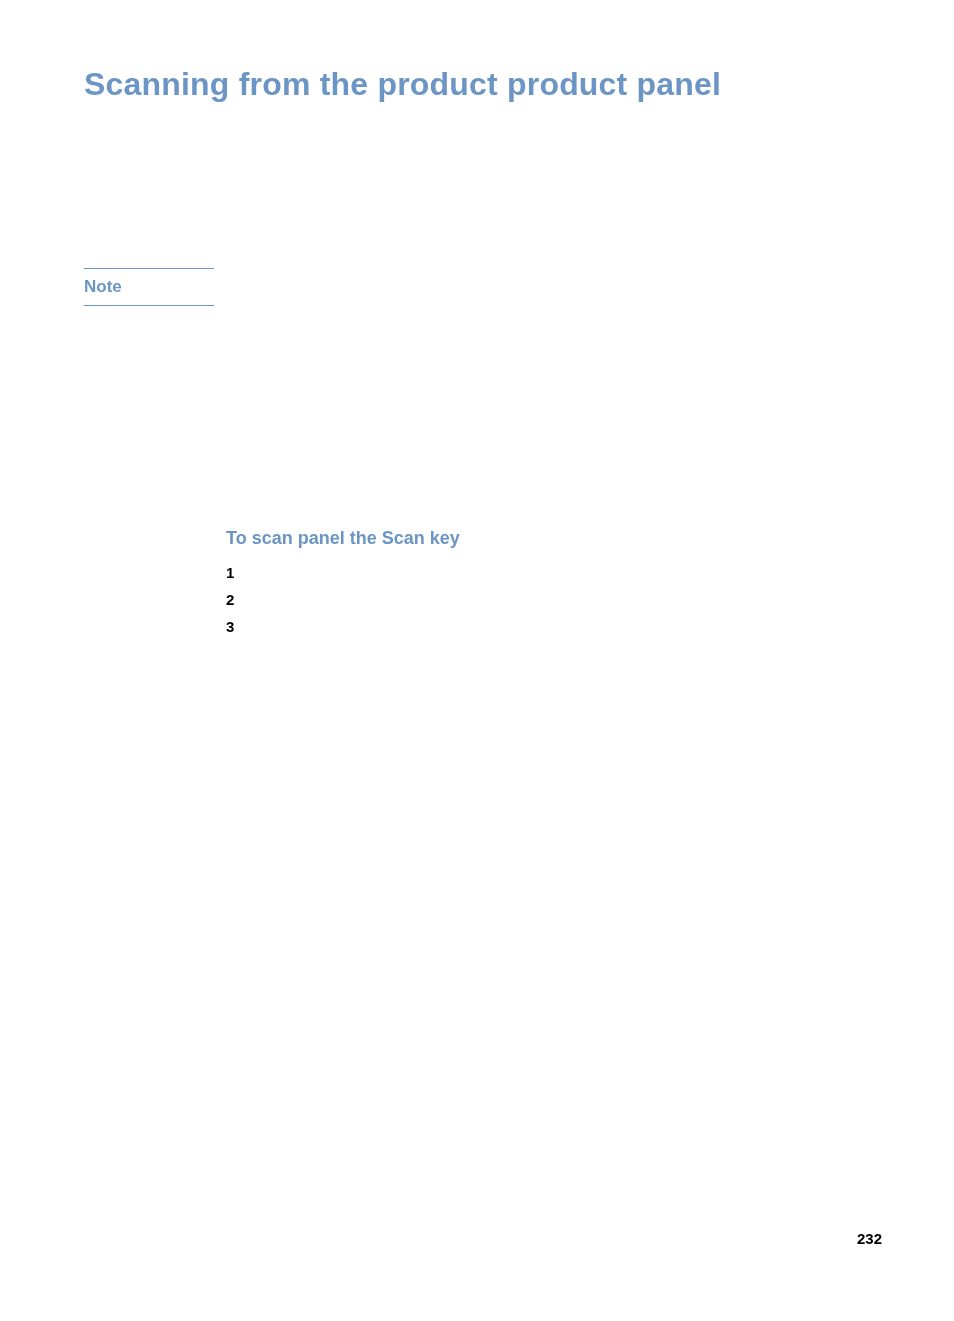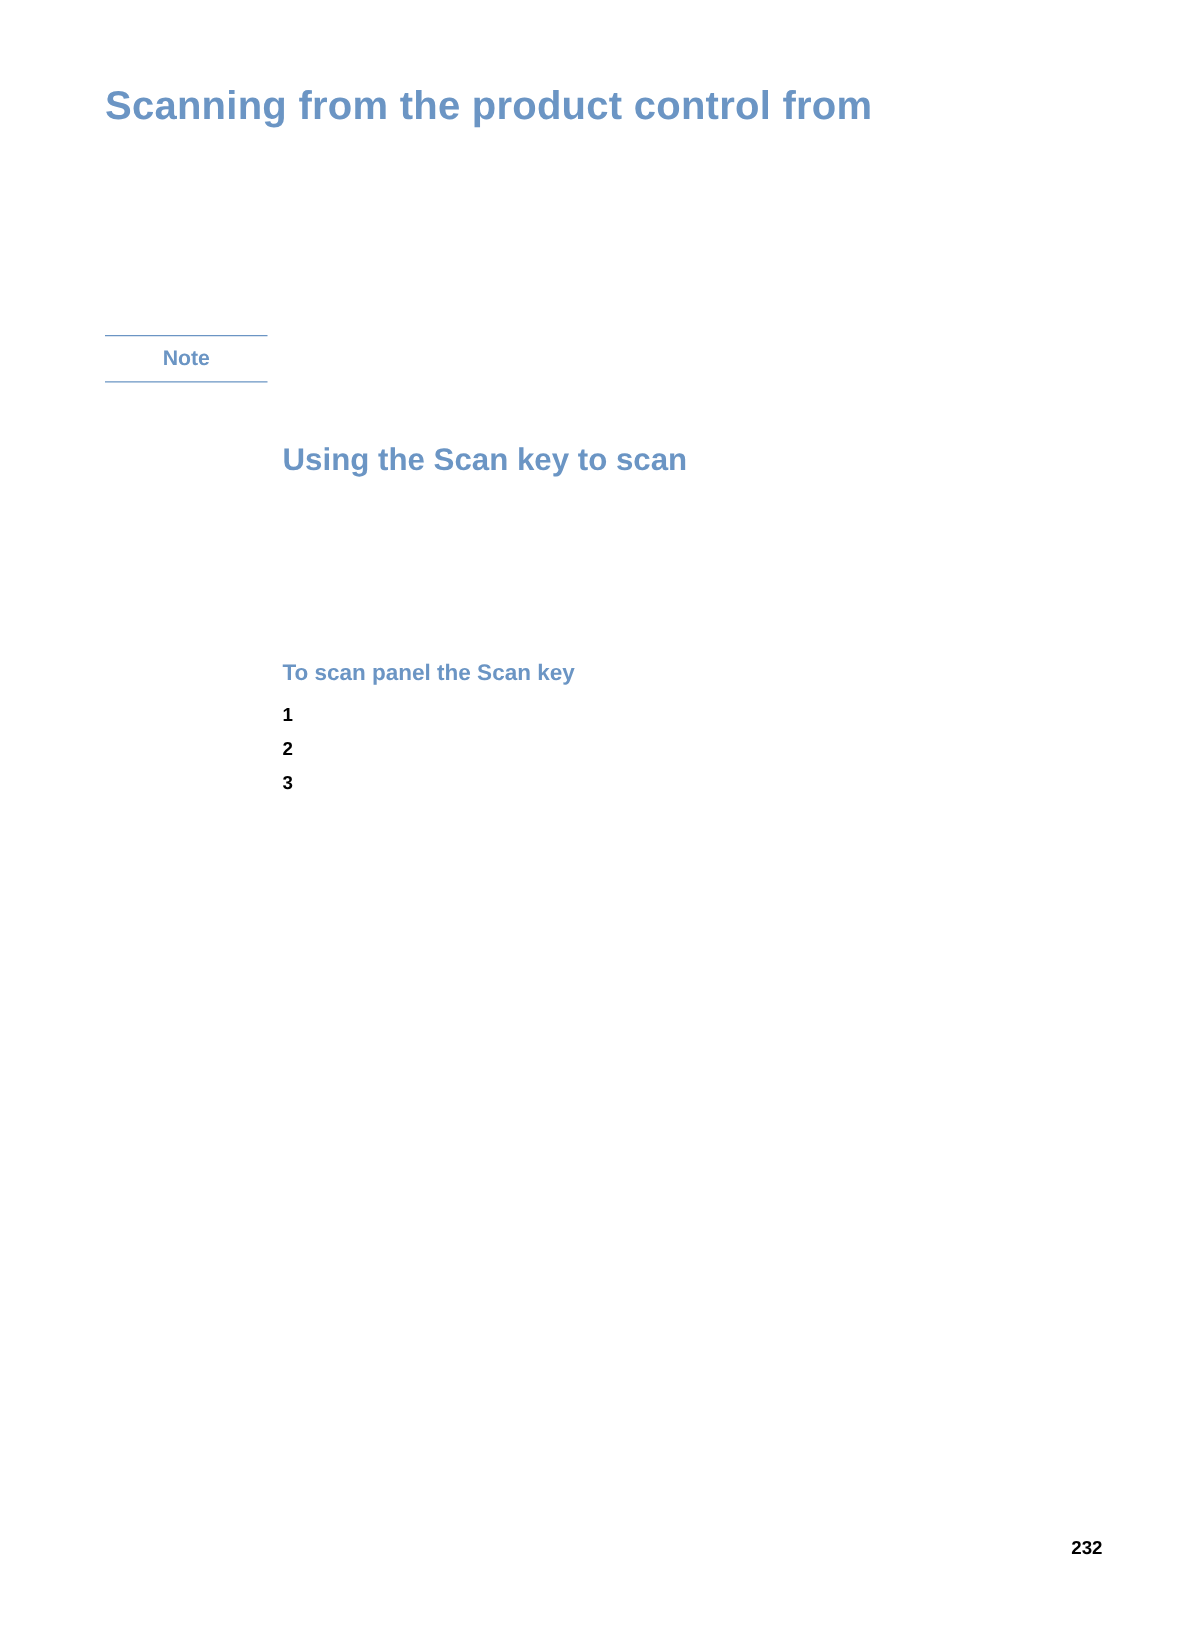--- a/index.html
+++ b/index.html
@@ -1,45 +1,44 @@
 <!DOCTYPE html>
 <html><head>
 <meta charset="utf-8">
 <style>
   * { margin: 0; padding: 0; box-sizing: border-box; }
   html, body { width: 954px; height: 1321px; background: #ffffff; font-family: Arial, Helvetica, sans-serif; position: relative; }
   .page { width: 954px; height: 1321px; position: relative; }
   .h1 { position: absolute; left: 84px; top: 66px; font-size: 32px; font-weight: bold; color: #6b95c4; letter-spacing: 0.2px; }
-  .note-box { position: absolute; left: 84px; top: 268px; width: 130px; text-align: center; }
+  .note-box { position: absolute; left: 84px; top: 268px; width: 130px; }
   .note-rule-top { border-top: 1.5px solid #6b95c4; height: 0; margin-bottom: 6px; }
   .note-label { color: #6b95c4; font-weight: bold; font-size: 17px; padding: 2px 0 4px 0; }
   .note-rule-bottom { border-top: 1.5px solid #6b95c4; height: 0; margin-top: 4px; }
 
   .h2 { position: absolute; left: 226px; top: 354px; font-size: 25px; font-weight: bold; color: #6b95c4; }
   .h3 { position: absolute; left: 226px; top: 528px; font-size: 18px; font-weight: bold; color: #6b95c4; }
 
   .steps { position: absolute; left: 226px; top: 558px; }
   .steps .step { font-size: 15px; font-weight: bold; color: #000; margin-top: 10px; }
   .steps .step:first-child { margin-top: 6px; }
 
   .page-number { position: absolute; right: 72px; bottom: 74px; font-size: 15px; font-weight: bold; color: #000; }
 </style>
 </head>
 <body>
 
 <div class="page">
-  <div class="h1">Scanning from the product control from</div>
+  <div class="h1">Scanning from the product product panel</div>
 
   <div class="note-box">
     <div class="note-rule-top"></div>
     <div class="note-label">Note</div>
     <div class="note-rule-bottom"></div>
   </div>
 
-  <div class="h2">Using the Scan key to scan</div>
   <div class="h3">To scan panel the Scan key</div>
 
   <div class="steps">
     <div class="step">1</div>
     <div class="step">2</div>
     <div class="step">3</div>
   </div>
 
   <div class="page-number">232</div>
 </div>

